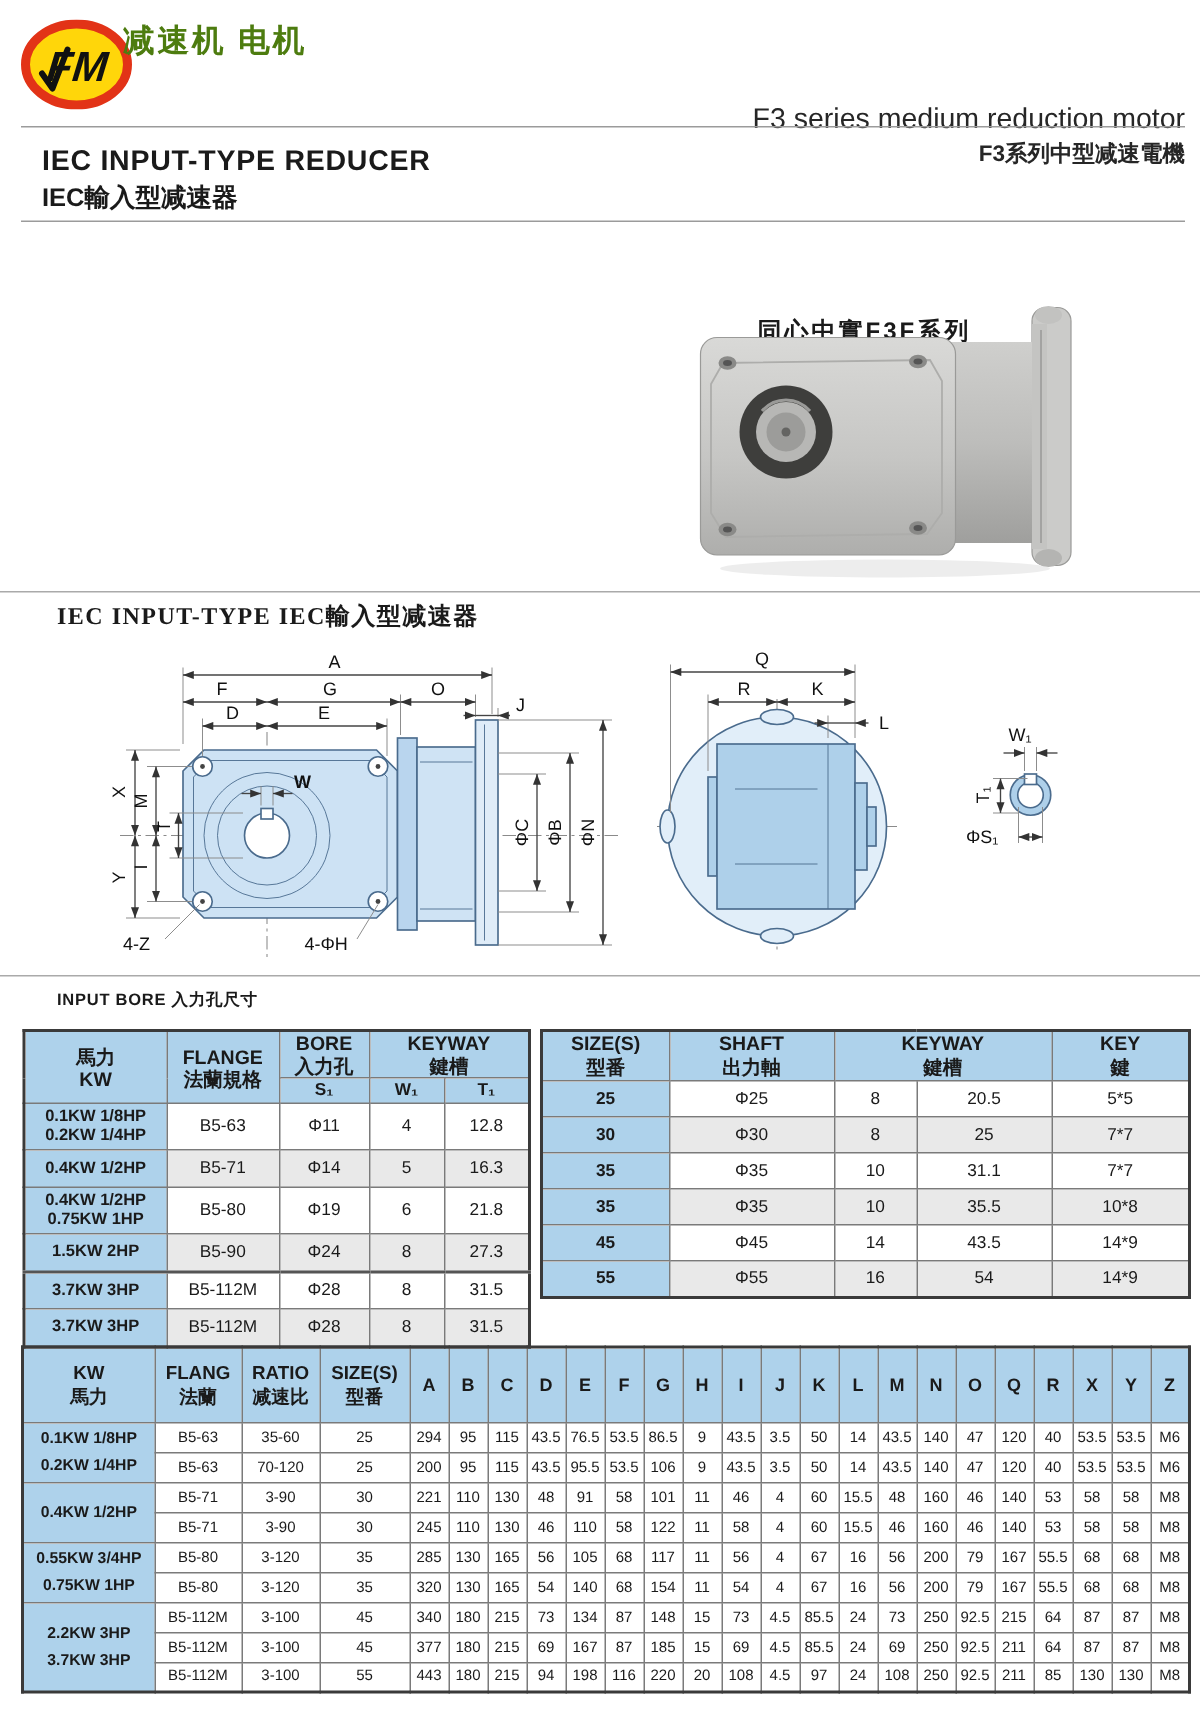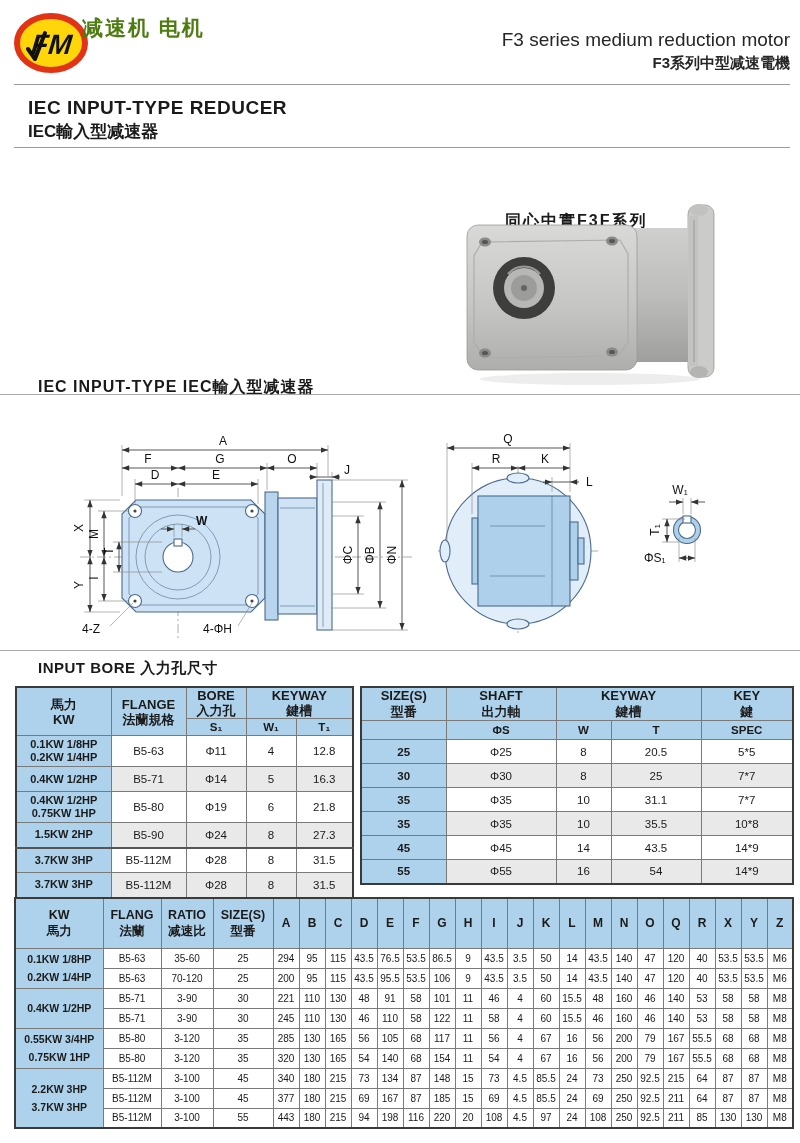--- a/index.html
+++ b/index.html
@@ -4,29 +4,29 @@
 <style>
   html,body{margin:0;padding:0;background:#fff;}
   .page{position:relative;width:800px;height:1143px;background:#fff;overflow:hidden;
         font-family:"Liberation Sans","DejaVu Sans",sans-serif;color:#1a1a1a;}
   .abs{position:absolute;}
   .rule{position:absolute;height:1px;background:#9b9b9b;}
 
   
   .brand-en{font-size:34px;font-weight:bold;color:#1565c3;letter-spacing:3px;line-height:32px;}
   .brand-cn{font-size:21px;font-weight:bold;color:#4d7c0f;letter-spacing:2px;line-height:24px;}
-  .hdr-right{text-align:right;line-height:23px;color:#262626;}
+  .hdr-right{text-align:right;line-height:23px;color:#262626;margin-top:40px;}
   .hdr-right .en{font-size:19px;}
   .hdr-right .cn{font-size:15px;font-weight:bold;}
 
   .page-title-en{font-size:19px;font-weight:bold;letter-spacing:.5px;line-height:24px;}
   .page-title-cn{font-size:17px;font-weight:bold;line-height:24px;}
   .caption{font-size:16px;font-weight:bold;letter-spacing:2px;margin-top:46px;}
   .sec-title{font-size:16px;font-weight:bold;letter-spacing:1px;}
-  .tbl-title{font-size:15px;font-weight:bold;letter-spacing:.5px;}
+  .tbl-title{font-size:11px;font-weight:bold;letter-spacing:.5px;}
 
   
   table.spec{border-collapse:collapse;table-layout:fixed;border:2px solid #3a3a3a;}
   table.spec td,table.spec th{border:1px solid #7a7a7a;text-align:center;vertical-align:middle;
         padding:0;overflow:hidden;}
   .hdr{background:#aed2eb;font-weight:bold;}
   td.kw{background:#aed2eb;font-weight:bold;}
   .pre{white-space:pre-line;}
   .two-line span{display:block;line-height:15px;}
 
@@ -117,21 +117,21 @@
 
     <circle cx="72" cy="98" r="31" fill="#3e3e3c"></circle>
     <circle cx="72" cy="98" r="20" fill="#b7b7b5"></circle>
     <circle cx="72" cy="98" r="13" fill="#9c9c9a"></circle>
     <circle cx="72" cy="98" r="3" fill="#646462"></circle>
     <path d="M56 84 A21 21 0 0 1 88 84" fill="none" stroke="#d8d8d6" stroke-width="2" opacity="0.6"></path>
   </svg>
 
   <div class="rule" style="left:0;top:394px;width:800px;background:#aaa;"></div>
 
-  <div class="abs sec-title" style="left:38px;top:377px;">IEC INPUT-TYPE  IEC輸入型减速器</div>
+  <div class="abs sec-title" style="left:38px;top:401px;font-family:Liberation Serif, serif;">IEC INPUT-TYPE  IEC輸入型减速器</div>
 
   <svg class="abs" style="left:40px;top:430px;" width="740" height="222" viewBox="0 0 740 222">
     <defs>
       <marker id="ae" markerWidth="9" markerHeight="6" refX="8" refY="3" orient="auto">
           <path d="M0,0 L8,3 L0,6 Z" fill="#333"></path>
         </marker>
       <marker id="as" markerWidth="9" markerHeight="6" refX="0" refY="3" orient="auto">
           <path d="M8,0 L0,3 L8,6 Z" fill="#333"></path>
         </marker>
     </defs>
@@ -390,27 +390,20 @@
           <span>出力軸</span>
         </th>
         <th class="hdr two-line" colspan="2">
           <span>KEYWAY</span>
           <span>鍵槽</span>
         </th>
         <th class="hdr two-line">
           <span>KEY</span>
           <span>鍵</span>
         </th>
-      </tr>
-      <tr style="height:19px;">
-        <th class="hdr"></th>
-        <th class="hdr">ΦS</th>
-        <th class="hdr">W</th>
-        <th class="hdr">T</th>
-        <th class="hdr">SPEC</th>
       </tr>
     </thead>
     <tbody>
         <tr style="height: 24px;">
           <td class="kw">25</td>
           <td>Φ25</td>
           <td>8</td>
           <td>20.5</td>
           <td>5*5</td>
         </tr>

